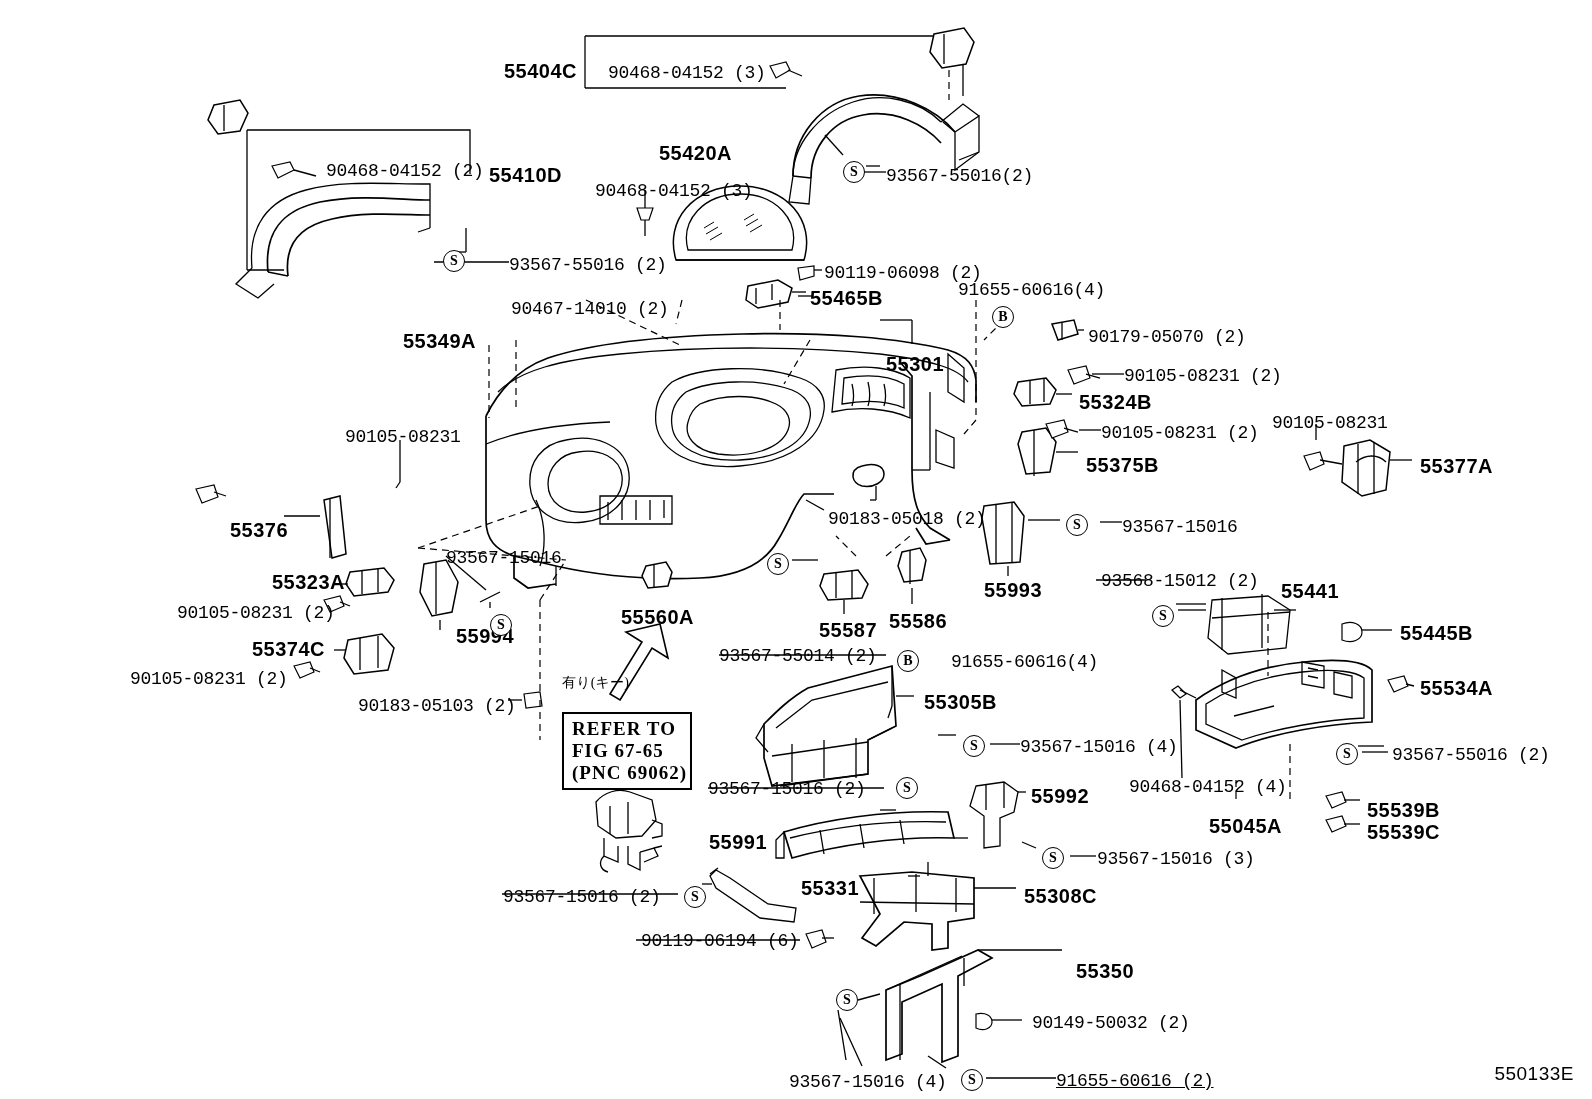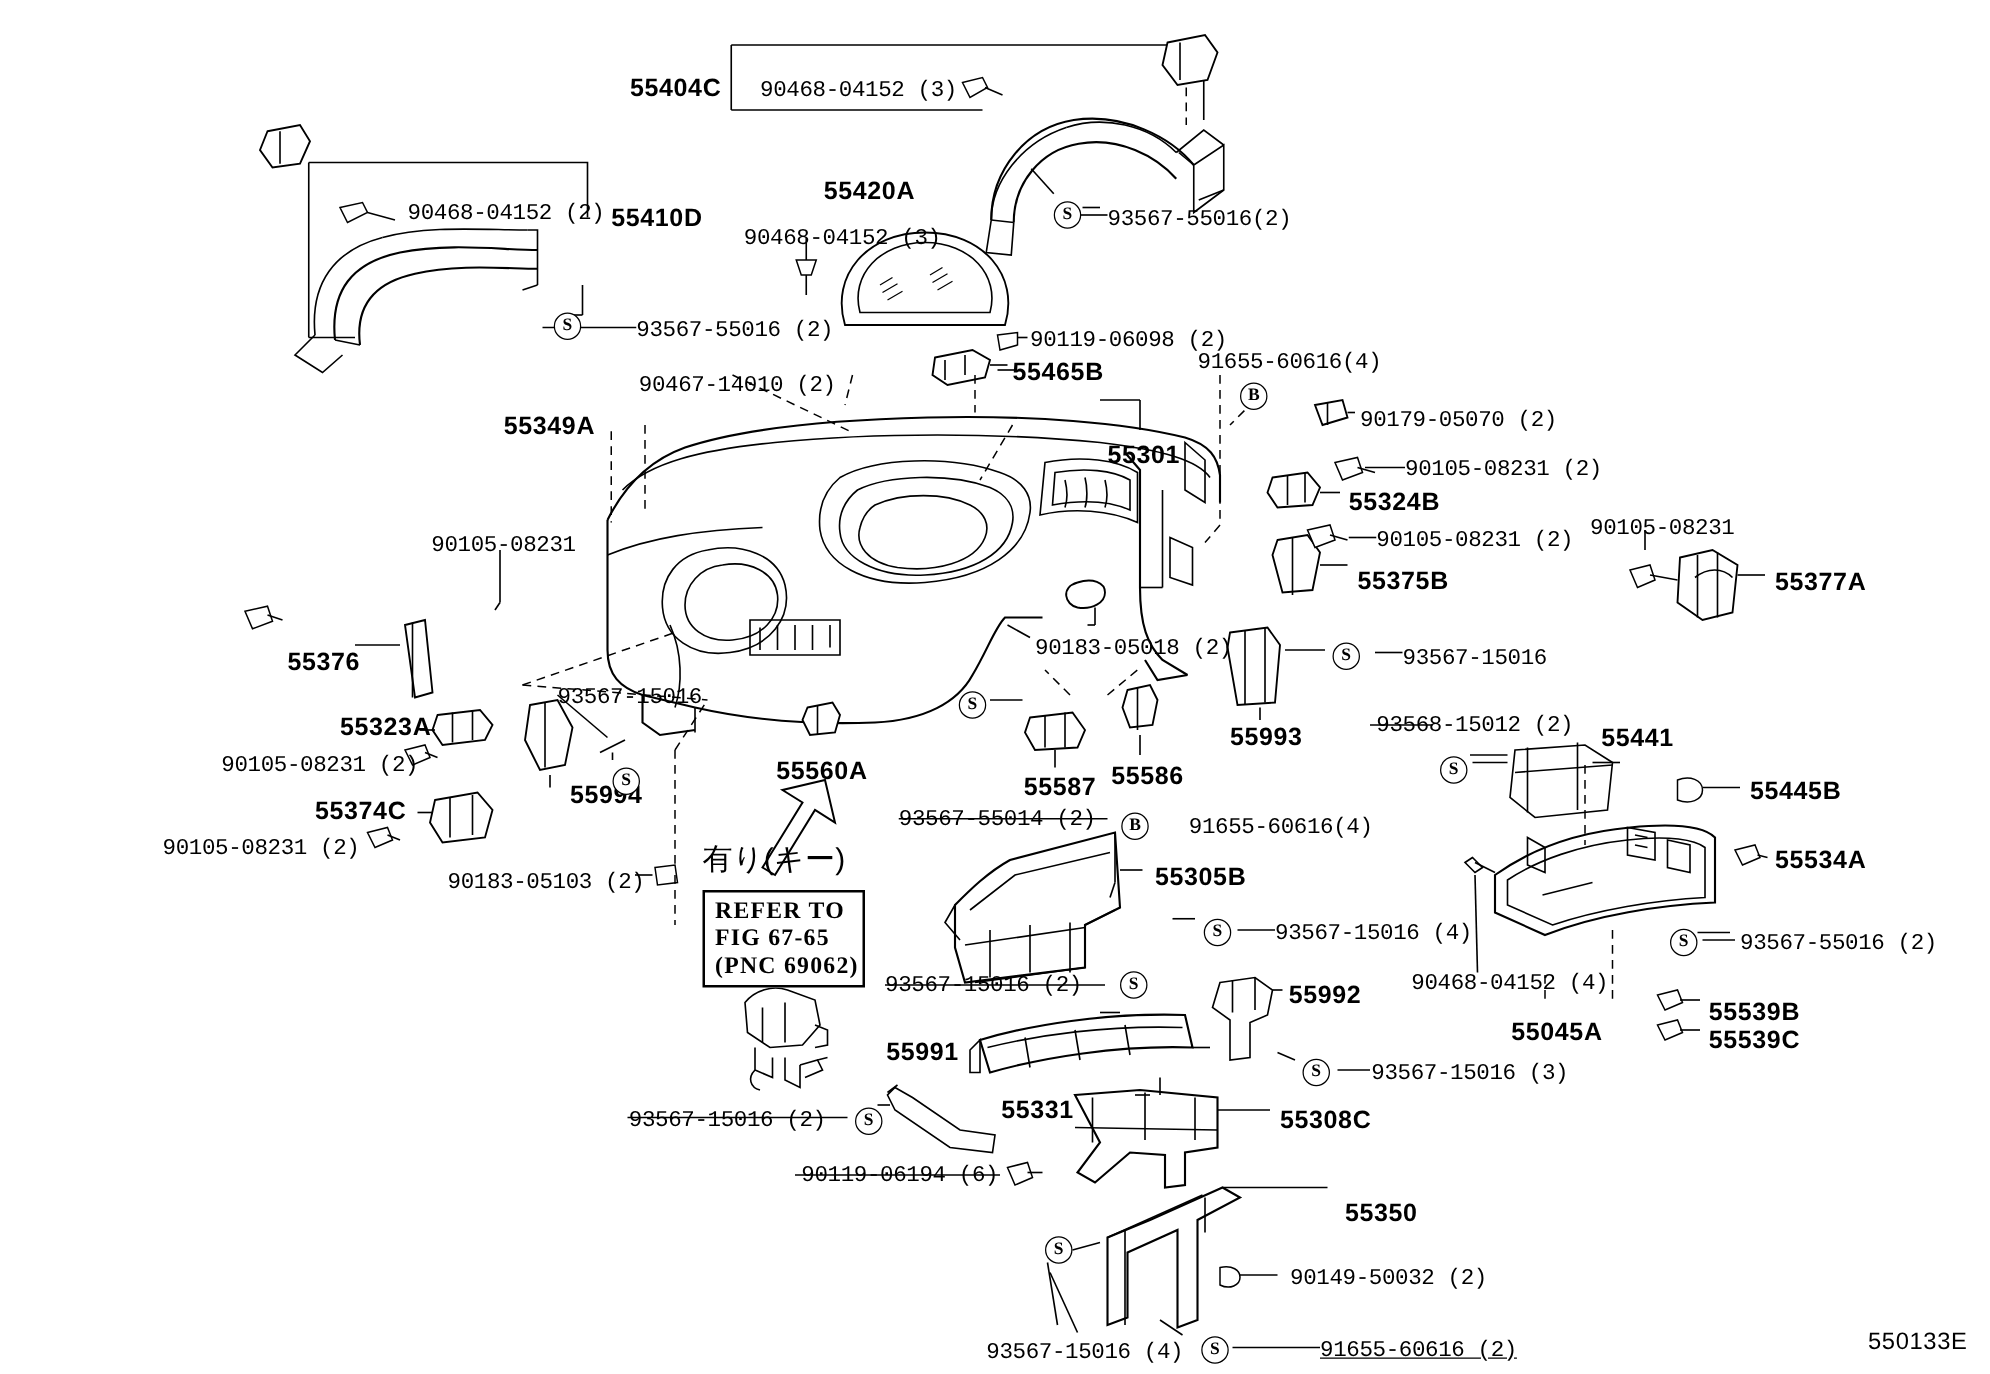--- a/index.html
+++ b/index.html
@@ -395,21 +395,21 @@
     <path class="ln" d="M886 172 H864"></path>
     <path class="ln" d="M446 556 l40 34"></path>
     <path class="ln" d="M1124 374 l-32 0"></path>
     <path class="ln" d="M1101 430 l-22 0"></path>
   </svg>
 
   <div class="refbox" style="left:562px; top:712px; width:130px; height:78px;"></div>
   <div class="reftext" style="left:572px; top:718px;">REFER TO</div>
   <div class="reftext" style="left:572px; top:740px;">FIG 67-65</div>
   <div class="reftext" style="left:572px; top:762px;">(PNC 69062)</div>
-  <div class="lbl" style="left:562px; top:676px; font-family:Liberation Sans, sans-serif; font-size:24px;">有り(キー)</div>
+  <div class="lbl" style="left:562px; top:676px; font-family:Liberation Serif, serif; font-size:14px;">有り(キー)</div>
 
   <div id="parts-layer">
       <div class="lbl bold" style="left: 504px; top: 61px;">55404C</div>
       <div class="lbl mono" style="left: 608px; top: 64px;">90468-04152 (3)</div>
       <div class="lbl mono" style="left: 886px; top: 167px;">93567-55016(2)</div>
       <div class="lbl bold" style="left: 659px; top: 143px;">55420A</div>
       <div class="lbl mono" style="left: 595px; top: 182px;">90468-04152 (3)</div>
       <div class="lbl mono" style="left: 326px; top: 162px;">90468-04152 (2)</div>
       <div class="lbl bold" style="left: 489px; top: 165px;">55410D</div>
       <div class="lbl mono" style="left: 509px; top: 256px;">93567-55016 (2)</div>

